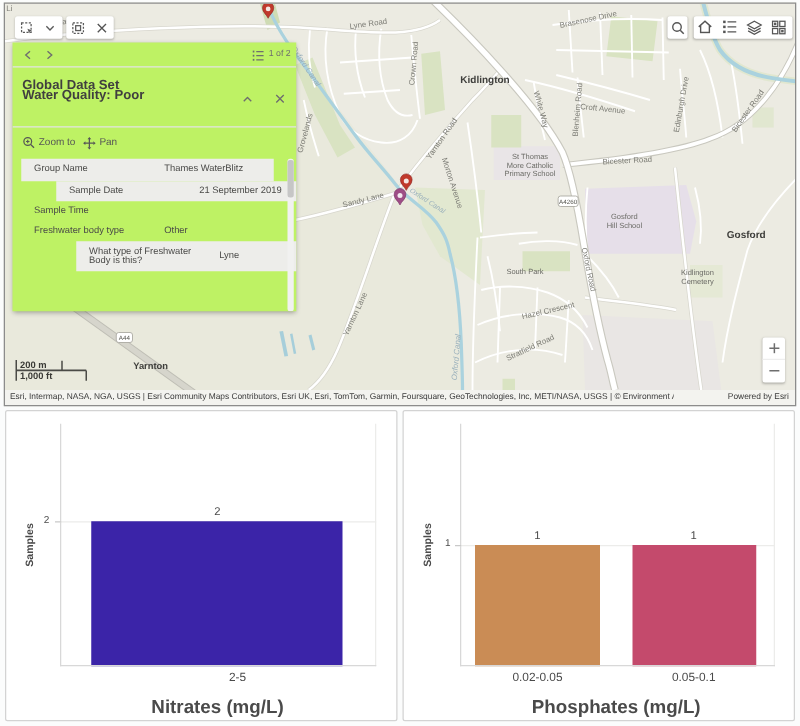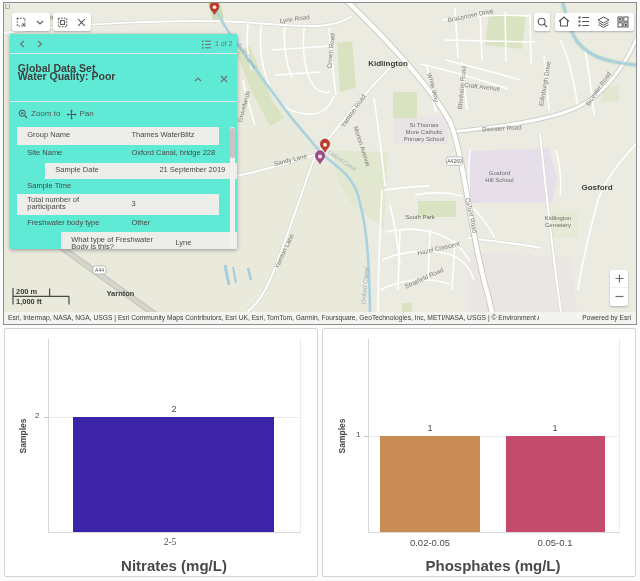--- a/index.html
+++ b/index.html
@@ -4,21 +4,21 @@
 *{margin:0;padding:0;box-sizing:border-box;font-family:"Liberation Sans",sans-serif;}
 html,body{width:640px;height:581px;background:#fbfcfc;overflow:hidden;}
 #stage{position:relative;width:640px;height:581px;}
 #map{position:absolute;left:3px;top:2px;width:634px;height:323px;border:1px solid #8c8c8c;background:#ecebe2;overflow:hidden;}
 .abs{position:absolute;}
 .tbgroup{position:absolute;background:#fff;border-radius:2px;box-shadow:0 1px 2px rgba(0,0,0,.25);display:flex;}
 .tbbtn{width:19px;height:18px;display:flex;align-items:center;justify-content:center;}
 #attrib{position:absolute;left:0;bottom:0;width:100%;height:12px;background:#f3f3ef;font-size:6.7px;color:#3a3a3a;line-height:12px;white-space:nowrap;}
 #attribL{position:absolute;left:4px;top:0;width:534px;overflow:hidden;}
 #attribR{position:absolute;right:0;top:0;width:97px;text-align:right;padding-right:5px;background:#f3f3ef;}
-#popup{position:absolute;left:6px;top:31px;width:227px;height:215px;background:#5eead4;box-shadow:0 1px 4px rgba(0,0,0,.35);overflow:hidden;}
+#popup{position:absolute;left:6px;top:31px;width:227px;height:215px;background:#bef264;box-shadow:0 1px 4px rgba(0,0,0,.35);overflow:hidden;}
 #pophead{position:absolute;left:0;top:0;width:100%;height:19.5px;border-bottom:1px solid #e4e4e4;}
 .ptitle{position:absolute;left:7.8px;font-weight:bold;font-size:10.5px;color:#403f3f;}
 #pactions{position:absolute;left:0;top:67px;width:100%;height:24px;border-top:1px solid #e4e4e4;font-size:8px;color:#565656;}
 #ptable{position:absolute;left:7.4px;top:92.6px;width:201.6px;font-size:7.5px;color:#4a4a48;line-height:6.9px;}
 .prow{position:relative;width:100%;display:flex;align-items:center;}
 .prow.g{background:#ededea;}
 .pl{position:absolute;left:9.9px;width:88px;}
 .pv{position:absolute;left:114px;width:86px;}
 .card{position:absolute;background:#fff;border:1px solid #d3d3d3;border-radius:2px;}
 #cardL{left:4px;top:328px;width:314px;height:249px;}
@@ -326,35 +326,27 @@
             <path d="M5.5,0.5 L4,2.3 H7 Z M5.5,10.5 L4,8.7 H7 Z M0.5,5.5 L2.3,4 V7 Z M10.5,5.5 L8.7,4 V7 Z" fill="#565656"></path>
             <path d="M5.5,2 V9 M2,5.5 H9" stroke="#565656" stroke-width="1"></path>
           </svg>
     <span class="abs" style="left:69.5px;top:7px;">Pan</span>
   </div>
   <div id="ptable">
     <div class="prow g" style="height:18.3px;padding-left:22px;">
             <span class="pl">Group Name</span>
             <span class="pv">Thames WaterBlitz</span>
           </div>
-    <div class="prow" style="height:18.1px;">
-            <span class="pl">Site Name</span>
-            <span class="pv">Oxford Canal, bridge 228</span>
-          </div>
     <div class="prow g" style="height:15.7px;margin-left:28px;">
             <span class="pl">Sample Date</span>
             <span class="pv">21 September 2019</span>
           </div>
     <div class="prow" style="height:15.2px;">
             <span class="pl">Sample Time</span>
             <span class="pv"></span>
-          </div>
-    <div class="prow g" style="height:20.9px;">
-            <span class="pl">Total number of participants</span>
-            <span class="pv">3</span>
           </div>
     <div class="prow" style="height:17px;">
             <span class="pl">Freshwater body type</span>
             <span class="pv">Other</span>
           </div>
     <div class="prow g" style="height:24px;margin-left:44px;">
             <span class="pl">What type of Freshwater Body is this?</span>
             <span class="pv">Lyne</span>
           </div>
   </div>
@@ -370,21 +362,21 @@
 
 <div class="card" id="cardL">
   <div class="axisv" style="left:43px;top:10px;height:194px;"></div>
   <div class="gridv" style="left:295px;top:10px;height:194px;"></div>
   <div class="gridh" style="left:43px;top:88px;width:253px;"></div>
   <div class="axish" style="left:39px;top:88px;width:5px;background:#c9c9c9;"></div>
   <div class="bar" style="left:68px;top:88px;width:201px;height:116px;background:#3b24a8;"></div>
   <div class="axish" style="left:43px;top:203px;width:253px;"></div>
   <div class="ctxt" style="right:277.5px;top:81.5px;">2</div>
   <div class="cval" style="left:149px;top:74.5px;width:40px;">2</div>
-  <div class="ccat" style="left:135px;top:208px;width:60px;font-family:Liberation Serif, serif;">2-5</div>
+  <div class="ccat" style="left:155px;top:208px;width:60px;">2-5</div>
   <div class="ctitle" style="left:94px;top:228px;width:150px;">Nitrates (mg/L)</div>
   <div class="samples" style="left:-1.6px;top:102px;width:40px;text-align:center;">Samples</div>
 </div>
 
 <div class="card" id="cardR">
   <div class="axisv" style="left:45px;top:10px;height:194px;"></div>
   <div class="gridv" style="left:296px;top:10px;height:194px;"></div>
   <div class="gridh" style="left:45px;top:107px;width:252px;"></div>
   <div class="axish" style="left:41px;top:107px;width:5px;background:#c9c9c9;"></div>
   <div class="bar" style="left:57px;top:107px;width:99.5px;height:97px;background:#ca8c55;"></div>

